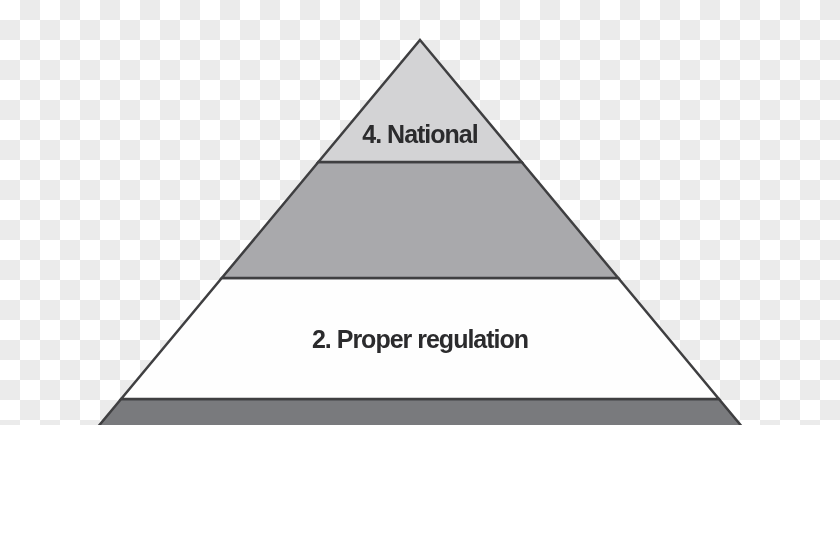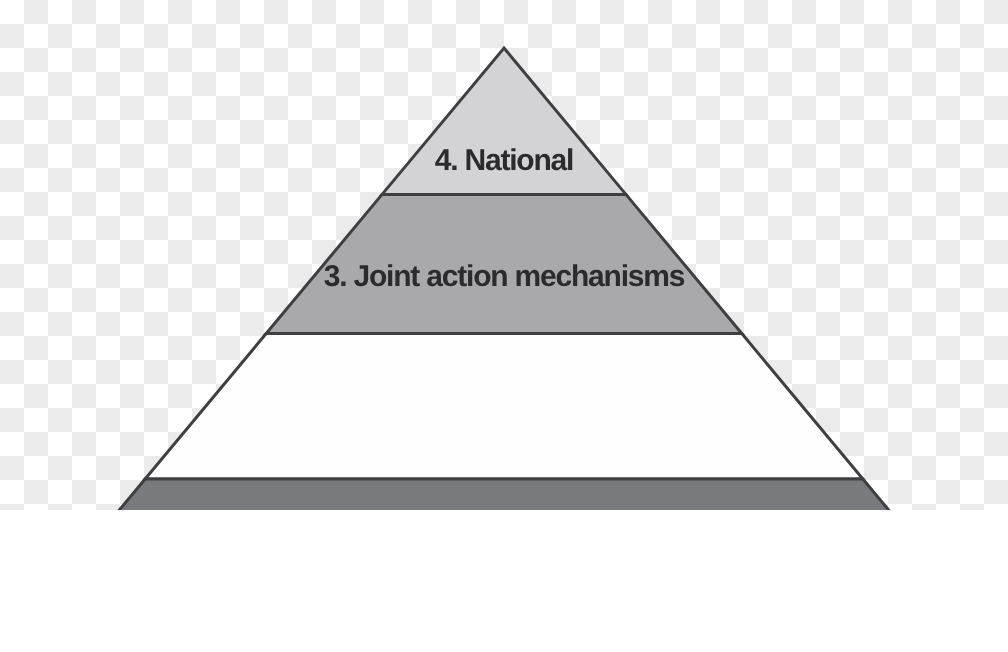--- a/index.html
+++ b/index.html
@@ -56,17 +56,17 @@
     <polygon fill="#797a7d" points="121.1,399 718.9,399 818,518 22,518" stroke="#3f3f41"></polygon>
     <polygon fill="#fefefe" points="221.8,278 618.2,278 718.9,399 121.1,399" stroke="#3f3f41"></polygon>
     <polygon fill="#a9a9ac" points="318.4,162 521.6,162 618.2,278 221.8,278" stroke="#3f3f41"></polygon>
     <polygon fill="#d3d3d5" points="420,40 521.6,162 318.4,162" stroke="#3f3f41"></polygon>
   </svg>
 
   <div id="label-tier4" class="tier-label two-line" style="color: rgb(43, 43, 45);">
     <div>4. National</div>
   </div>
 
-  <div id="label-tier3" class="tier-label" style="color: rgb(43, 43, 45);">3. Joint action mechanisms</div>
 
+  <div id="label-tier2" class="tier-label" style="color: rgb(43, 43, 45);">2. Proper regulation</div>
 
 
 </div>
 
 </body></html>

